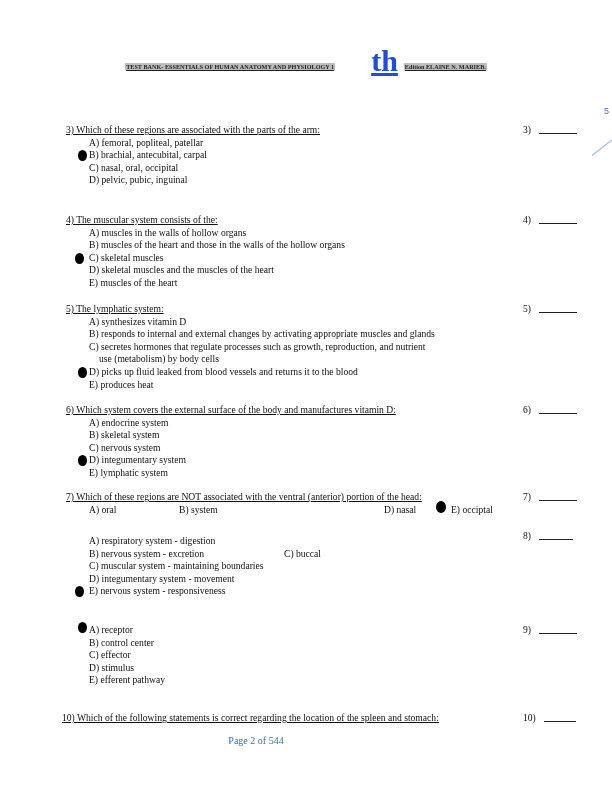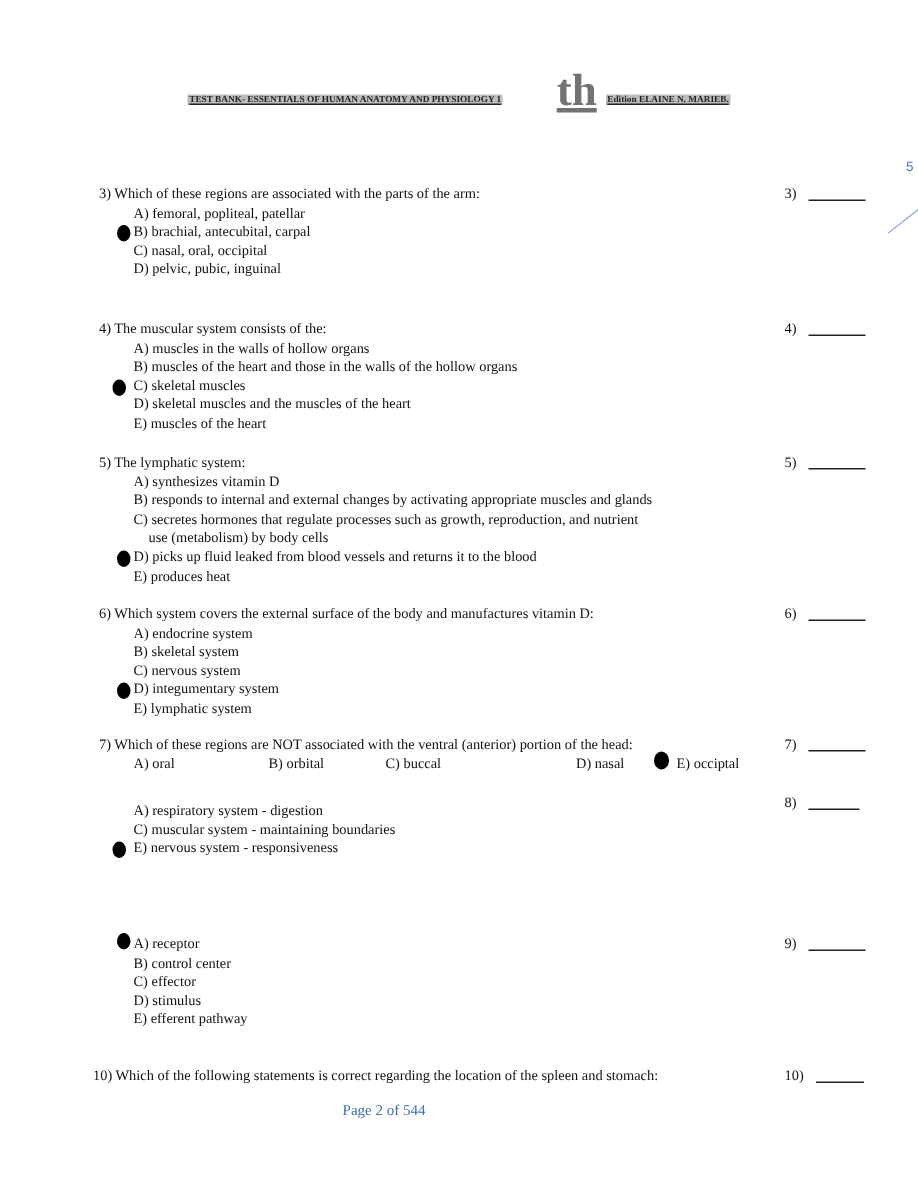--- a/index.html
+++ b/index.html
@@ -2,27 +2,27 @@
 <html><head>
 <meta charset="utf-8">
 <style>
   html, body { margin: 0; padding: 0; background: #ffffff; }
   body { width: 612px; height: 792px; position: relative; overflow: hidden;
          font-family: "DejaVu Serif", "Liberation Serif", serif; color: #111; }
   .header { position: absolute; top: 44px; left: 0; width: 612px; text-align: center; white-space: nowrap; }
   .hdr-small { font-family: "Liberation Serif", serif; font-size: 6.2px; font-weight: bold;
                background: #bdbdbd; text-decoration: underline; color: #222; padding: 0 1px; }
   .hdr-big { font-family: "Liberation Serif", serif; font-size: 30px; font-weight: bold;
-             text-decoration: underline; color: #737373; line-height: 1; position: relative; top: 2px; padding: 0 6px; margin-left: 30px; }
+             text-decoration: underline; color: #1d4ed8; line-height: 1; position: relative; top: 2px; padding: 0 6px; margin-left: 30px; }
   .edge-num { position: absolute; top: 106px; left: 604px; font-family: "Liberation Sans", sans-serif;
               font-size: 9px; color: #4a74c4; }
   .edge-line { position: absolute; left: 592px; top: 155px; width: 26px; height: 1px; background: #9db3e0;
                transform: rotate(-38deg); transform-origin: left center; }
   .q { position: absolute; left: 66px; width: 540px; font-family: "Liberation Serif", serif; font-size: 9.6px; line-height: 12.6px; }
-  .q-text { position: relative; }
+  .q-text { position: relative; text-decoration: underline; }
   .opt { position: relative; padding-left: 23px; }
   .opt .cont { display: block; padding-left: 10px; }
   .ans { position: absolute; left: 457px; top: 0; font-size: 9.6px; }
   .ans-line { display: inline-block; width: 38px; border-bottom: 1px solid #222; margin-left: 8px; height: 9px; vertical-align: top; }
   .bubble { position: absolute; width: 9px; height: 11px; background: #000; border-radius: 50%; left: 12px; top: 1px; }
   .row-opts { position: relative; padding-left: 23px; height: 13px; }
   .row-opts span { position: absolute; top: 0; }
   .footer { position: absolute; top: 735px; left: 0; width: 512px; text-align: center;
             font-family: "Liberation Serif", serif; font-size: 10px; color: #3c6fb5; }
 </style>
@@ -73,33 +73,35 @@
   <div class="opt">C) nervous system</div>
   <div class="opt"><span class="bubble"></span><span>D) integumentary system</span></div>
   <div class="opt">E) lymphatic system</div>
 </div>
 
 <div class="q" style="top:491px;">
   <div class="q-text">7) Which of these regions are NOT associated with the ventral (anterior) portion of the head:</div>
   <div class="ans"><span>7)</span><span class="ans-line"></span></div>
   <div class="row-opts">
     <span style="left:23px;">A) oral</span>
-    <span style="left:113px;">B) orbital</span>
-    <span style="left:191px;">C) buccal</span>
+    <span style="left:113px;">B) system</span>
+    <span style="left:218px;margin-top:44px;">C) buccal</span>
     <span style="left:296px;margin-left:22px;">D) nasal</span>
     <span style="left:370px;top:-3px;width:10px;height:12px;background:#000;border-radius:50%;"></span>
     <span style="left:385px;">E) occiptal</span>
   </div>
 </div>
 
 <div class="q" style="top:530px;">
   <div class="ans"><span>8)</span><span class="ans-line" style="width:34px;"></span></div>
   <div style="height:5px;"></div>
   <div class="opt">A) respiratory system - digestion</div>
+  <div class="opt">B) nervous system - excretion</div>
   <div class="opt">C) muscular system - maintaining boundaries</div>
+  <div class="opt">D) integumentary system - movement</div>
   <div class="opt"><span class="bubble" style="left:9px;"></span><span>E) nervous system - responsiveness</span></div>
 </div>
 
 <div class="q" style="top:624px;">
   <div class="ans"><span>9)</span><span class="ans-line"></span></div>
   <div class="opt"><span class="bubble" style="left:12px;top:-2px;"></span><span>A) receptor</span></div>
   <div class="opt">B) control center</div>
   <div class="opt">C) effector</div>
   <div class="opt">D) stimulus</div>
   <div class="opt">E) efferent pathway</div>

